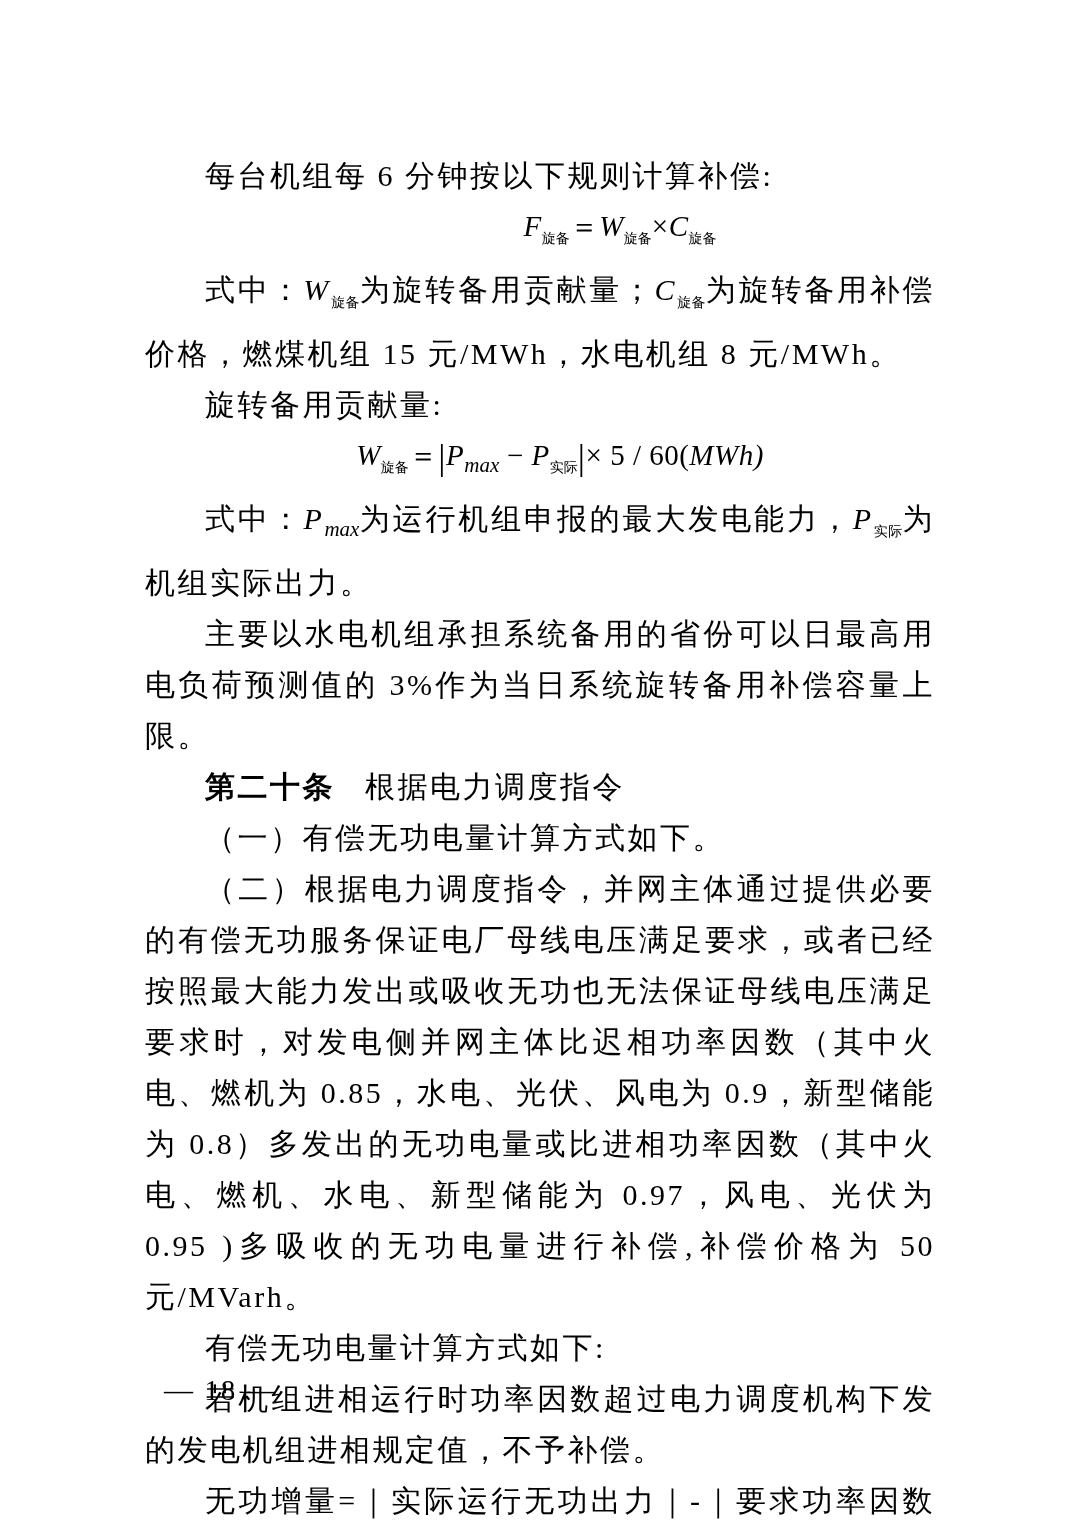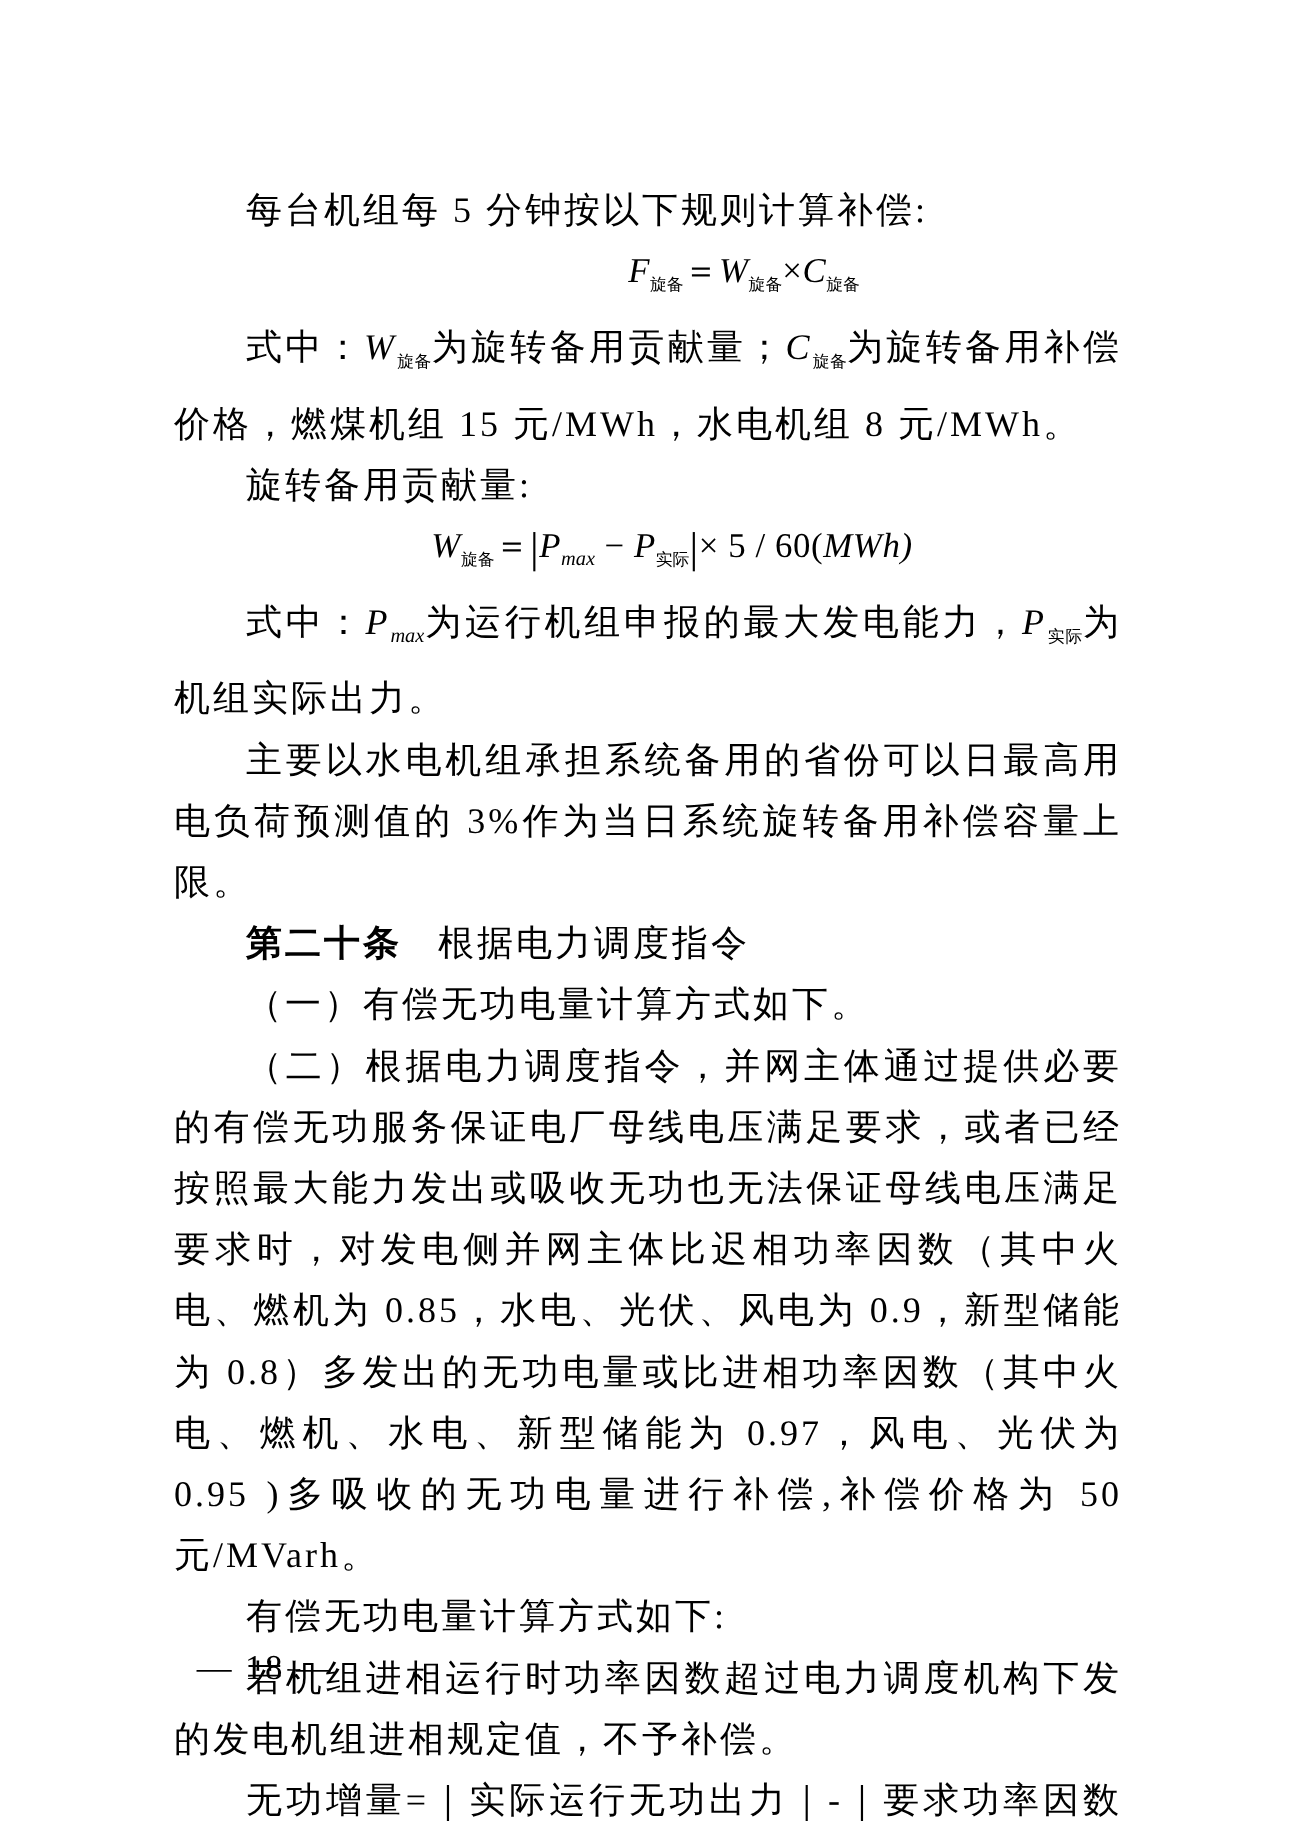--- a/index.html
+++ b/index.html
@@ -39,21 +39,21 @@
     font-style: italic;
     font-family: "Liberation Serif", "DejaVu Serif", serif;
   }
   .fsub {
     font-size: 14px;
     font-style: normal;
     vertical-align: -7px;
     letter-spacing: 0px;
   }
   .fsub-rm {
-    font-size: 17px;
+    font-size: 21px;
     font-style: italic;
     vertical-align: -7px;
     letter-spacing: 0px;
   }
   .fbar {
     font-style: normal;
     font-size: 36px;
     vertical-align: -4px;
     font-weight: 400;
   }
@@ -70,21 +70,21 @@
     font-size: 29px;
     letter-spacing: 2px;
   }
 </style>
 </head>
 <body>
 
 <div class="page">
   <div class="content">
 
-    <p class="para">每台机组每 5 分钟按以下规则计算补偿:</p>
+    <p class="para">每台机组每 6 分钟按以下规则计算补偿:</p>
 
 
     <p class="formula formula1"><span class="fvar">F</span><span class="fsub">旋备</span><span class="fop">＝</span><span class="fvar">W</span><span class="fsub">旋备</span><span class="fop">×</span><span class="fvar">C</span><span class="fsub">旋备</span></p>
 
     <p class="para"><span>式中：</span><span class="inline-math"><span class="fvar">W</span><span class="fsub">旋备</span></span><span>为旋转备用贡献量；</span><span class="inline-math"><span class="fvar">C</span><span class="fsub">旋备</span></span><span>为旋转备用补偿价格，燃煤机组 15 元/MWh，水电机组 8 元/MWh。</span></p>
 
     <p class="para">旋转备用贡献量:</p>
 
     <p class="formula formula2"><span class="fvar">W</span><span class="fsub">旋备</span><span class="fop">＝</span><span class="fbar">|</span><span class="fvar">P</span><span class="fsub-rm">max</span><span class="fop"> − </span><span class="fvar">P</span><span class="fsub">实际</span><span class="fbar">|</span><span class="fop">× 5 / 60(</span><span class="fvar">MWh</span><span class="fvar">)</span></p>
 

